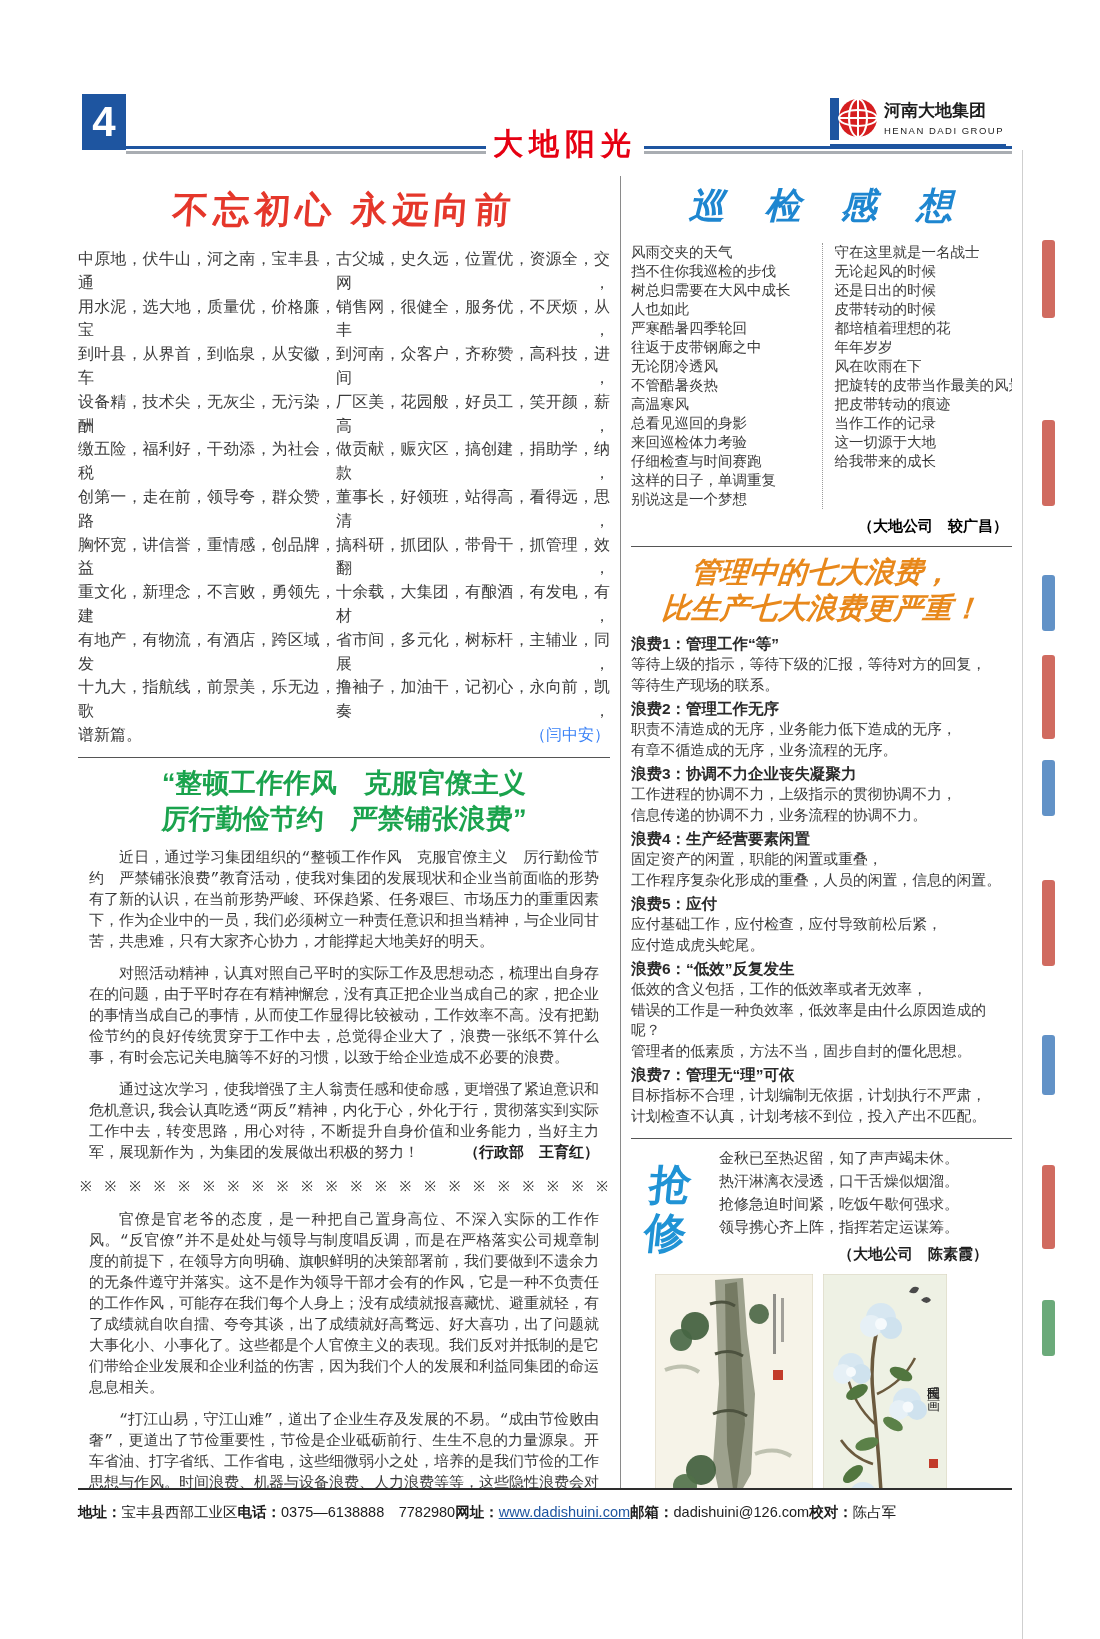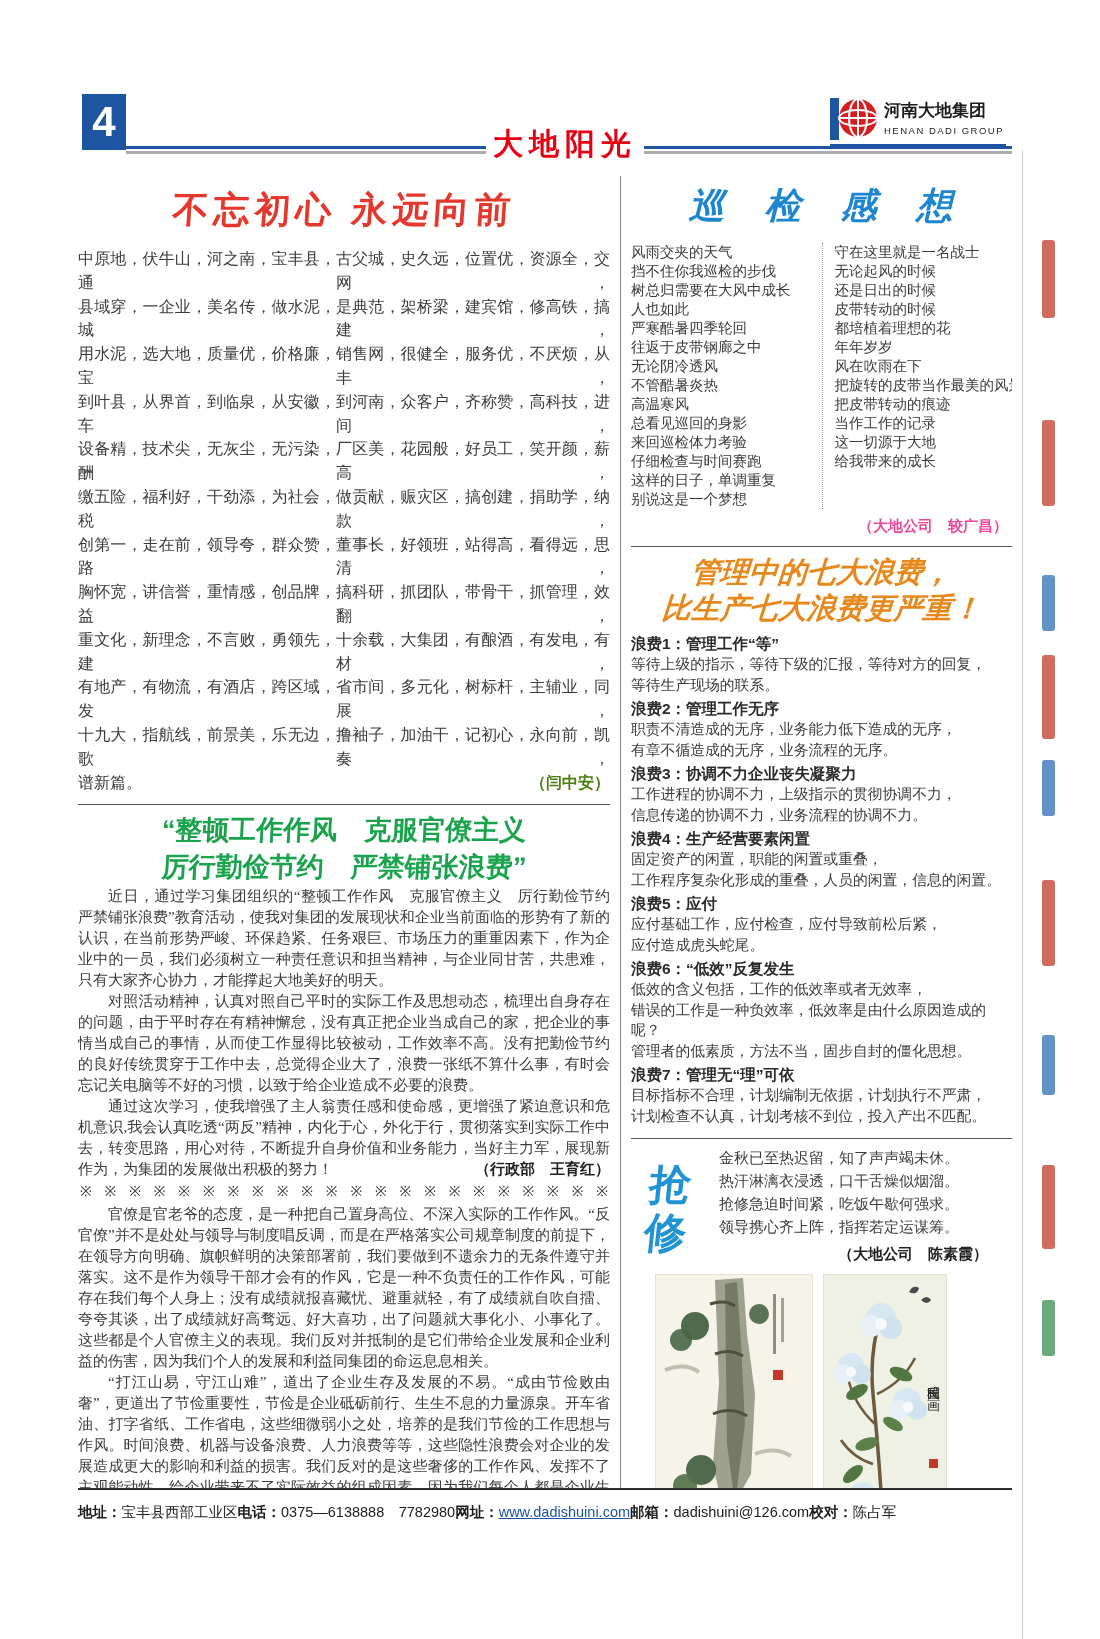--- a/index.html
+++ b/index.html
@@ -22,39 +22,39 @@
   .columns{position:absolute;left:78px;top:172px;width:934px;bottom:150px;display:flex;overflow:hidden;}
   .col-left{width:532px;flex:none;}
   .vdivider{width:1px;background:#8a8a8a;margin:4px 10px 0 10px;flex:none;}
   .col-right{flex:1;min-width:0;}
   hr.rule{border:none;border-top:1px solid #555;margin:10px 0 8px 0;}
   
   .t-red{color:#e5372b;font-family:"Liberation Sans",sans-serif;font-weight:bold;font-size:36px;
          letter-spacing:5px;text-align:center;margin:14px 0 12px 0;transform:skewX(-4deg);}
   .poem1 .ln{font-size:16px;line-height:23.8px;text-align:justify;text-align-last:justify;}
   .poem1-last{display:flex;justify-content:space-between;font-size:16px;line-height:23.8px;}
-  .byline{font-weight:bold;color:#4d7c0f;}
+  .byline{font-weight:normal;color:#3b82f6;}
   
   .t-green{color:#1aa34d;font-family:"Liberation Sans",sans-serif;font-weight:bold;font-size:27px;
            text-align:center;line-height:1.28;margin:6px 0 2px 0;transform:skewX(-3deg);}
   .subtitle-org{color:#e8881b;font-weight:bold;font-size:19px;text-align:right;padding-right:34px;
                 margin:4px 0 6px 0;font-style:italic;}
   .subtitle-org span{border-bottom:2px solid #e8881b;padding-bottom:2px;}
-  .bodytxt p{margin:0;font-size:15px;line-height:21px;text-indent:2em;text-align:justify;}
+  .bodytxt p{margin:11px;font-size:15px;line-height:21px;text-indent:2em;text-align:justify;font-family:Liberation Mono, monospace;}
   .author-inline{float:right;font-weight:bold;color:#1f1f1f;text-indent:0;}
   .separator{font-size:14px;line-height:24px;text-align:justify;text-align-last:justify;
              color:#3b3b3b;padding:0 2px;}
   
   .t-blue{color:#1e86d0;font-family:"Liberation Serif",serif;font-weight:bold;font-size:36px;
           text-align:center;letter-spacing:2px;margin:10px 0 12px 0;font-style:italic;}
   .poemgrid{display:flex;font-family:Liberation Serif, serif;}
   .poemgrid .pcol{width:50%;box-sizing:border-box;}
   .poemgrid .pcol.right{border-left:1px dotted #999;padding-left:12px;}
   .poemgrid .pl{font-size:14.5px;line-height:19px;white-space:nowrap;}
-  .xj-author{text-align:right;font-weight:bold;color:#ec4899;font-size:15px;margin:8px 4px 2px 0;}
+  .xj-author{text-align:right;font-weight:bold;color:#000000;font-size:15px;margin:8px 4px 2px 0;}
   
   .t-orange{color:#e8881b;font-weight:bold;font-size:29px;text-align:center;line-height:1.18;
             margin:8px 0 8px 0;font-style:italic;transform:skewX(-4deg);}
   .waste-h{font-family:"Liberation Sans",sans-serif;font-weight:bold;color:#2a2a2a;
            font-size:15.5px;line-height:21px;margin-top:3px;}
   .waste-b{font-size:14.8px;line-height:20.5px;white-space:pre-line;}
   
   .qx{display:flex;margin-top:6px;}
   .qx-title{width:74px;flex:none;text-align:center;color:#2093d5;font-weight:bold;font-size:42px;
             line-height:1.15;font-family:"Liberation Sans",sans-serif;transform:skewX(-6deg);padding-top:14px;}
@@ -106,21 +106,20 @@
     </svg>
   </div>
 
   <div class="columns">
 
     <div class="col-left">
       <div class="t-red">不忘初心  永远向前</div>
       <div class="poem1">
 
       <div class="ln">中原地，伏牛山，河之南，宝丰县，古父城，史久远，位置优，资源全，交通网，</div>
-          <div class="ln">县域穿，一企业，美名传，做水泥，是典范，架桥梁，建宾馆，修高铁，搞城建，</div>
           <div class="ln">用水泥，选大地，质量优，价格廉，销售网，很健全，服务优，不厌烦，从宝丰，</div>
           <div class="ln">到叶县，从界首，到临泉，从安徽，到河南，众客户，齐称赞，高科技，进车间，</div>
           <div class="ln">设备精，技术尖，无灰尘，无污染，厂区美，花园般，好员工，笑开颜，薪酬高，</div>
           <div class="ln">缴五险，福利好，干劲添，为社会，做贡献，赈灾区，搞创建，捐助学，纳税款，</div>
           <div class="ln">创第一，走在前，领导夸，群众赞，董事长，好领班，站得高，看得远，思路清，</div>
           <div class="ln">胸怀宽，讲信誉，重情感，创品牌，搞科研，抓团队，带骨干，抓管理，效益翻，</div>
           <div class="ln">重文化，新理念，不言败，勇领先，十余载，大集团，有酿酒，有发电，有建材，</div>
           <div class="ln">有地产，有物流，有酒店，跨区域，省市间，多元化，树标杆，主辅业，同发展，</div>
           <div class="ln">十九大，指航线，前景美，乐无边，撸袖子，加油干，记初心，永向前，凯歌奏，</div>
         </div>

